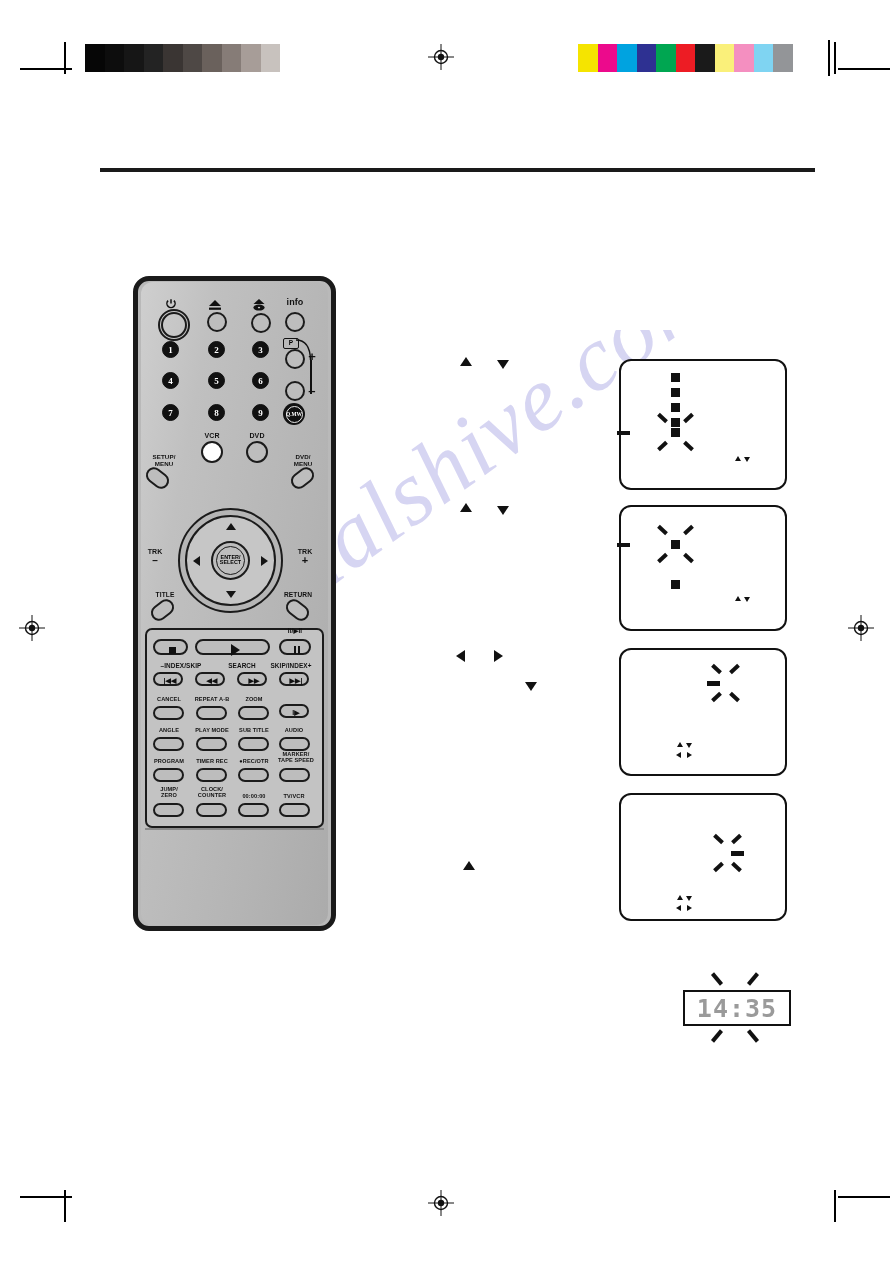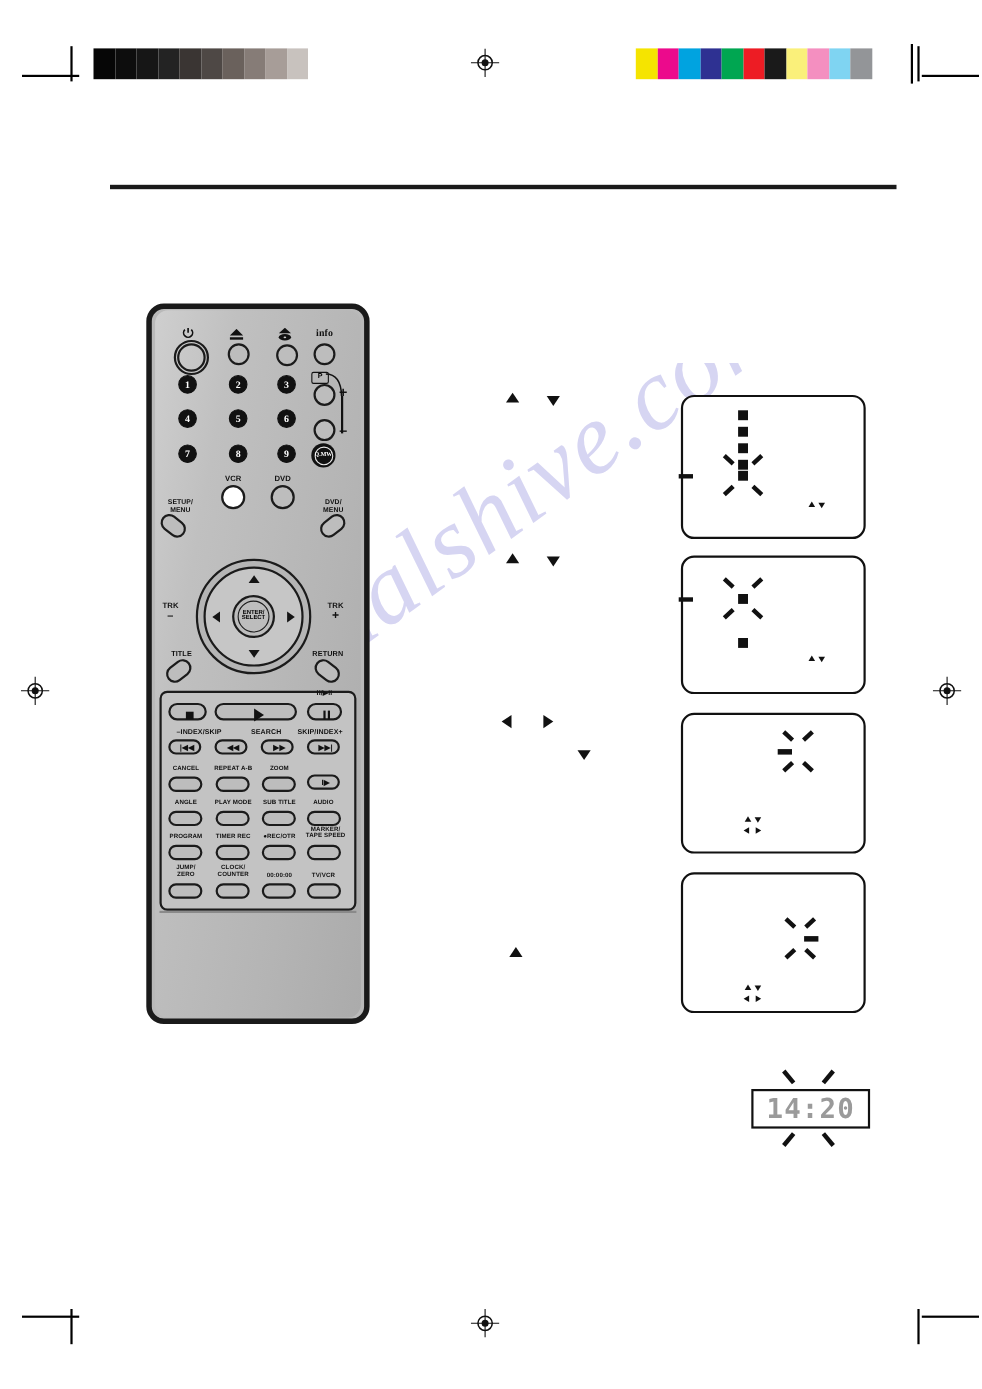--- a/index.html
+++ b/index.html
@@ -196,21 +196,21 @@
 
   <div class="abs" style="left:119px;top:21px;width:14px;height:12px;">
     <svg width="14" height="12" viewBox="0 0 14 12">
       <polygon points="7,0 12.5,5 1.5,5" fill="#111"></polygon>
       <ellipse cx="7" cy="8.6" rx="5.6" ry="3" fill="#111"></ellipse>
       <ellipse cx="7" cy="8.6" rx="1.2" ry="0.8" fill="#c9c9c9"></ellipse>
     </svg>
   </div>
   <div class="btn circ" style="left:118px;top:37px;width:20px;height:20px;"></div>
 
-  <div class="lbl" style="left:144px;top:22px;width:36px;font-size:9px;font-family:Liberation Serif, serif;">info</div>
+  <div class="lbl" style="left:144px;top:22px;width:36px;font-size:9px;font-family:Liberation Sans, sans-serif;">info</div>
   <div class="btn circ" style="left:152px;top:36px;width:20px;height:20px;"></div>
 
   <div class="numbtn" style="left:29px;top:65px;">
     <div class="numlbl">1</div>
     </div>
   <div class="numbtn" style="left:75px;top:65px;">
     <div class="numlbl">2</div>
     </div>
   <div class="numbtn" style="left:119px;top:65px;">
     <div class="numlbl">3</div>
@@ -428,18 +428,18 @@
   <div class="ray" style="left:110px;top:42px;width:11px;height:4px;transform:rotate(-43deg);"></div>
   <div class="ray" style="left:92px;top:70px;width:11px;height:4px;transform:rotate(-43deg);"></div>
   <div class="ray" style="left:110px;top:70px;width:11px;height:4px;transform:rotate(43deg);"></div>
   <div class="tri tri-s-up" style="left:56px;top:100px;"></div>
   <div class="tri tri-s-dn" style="left:65px;top:101px;"></div>
   <div class="tri tri-s-lf" style="left:55px;top:110px;"></div>
   <div class="tri tri-s-rt" style="left:66px;top:110px;"></div>
 </div>
 
 <div class="lcd">
-  <div class="lcd-digits">14:20</div>
+  <div class="lcd-digits">14:35</div>
 </div>
 <div class="ray" style="left:710px;top:977px;width:14px;height:4px;transform:rotate(50deg);"></div>
 <div class="ray" style="left:746px;top:977px;width:14px;height:4px;transform:rotate(-50deg);"></div>
 <div class="ray" style="left:710px;top:1034px;width:14px;height:4px;transform:rotate(-50deg);"></div>
 <div class="ray" style="left:746px;top:1034px;width:14px;height:4px;transform:rotate(50deg);"></div>
 
 </body></html>

